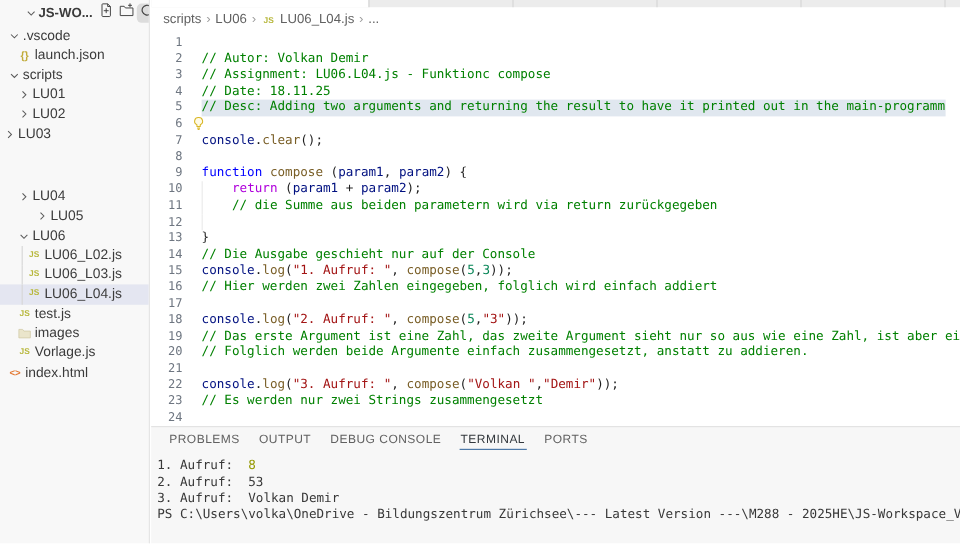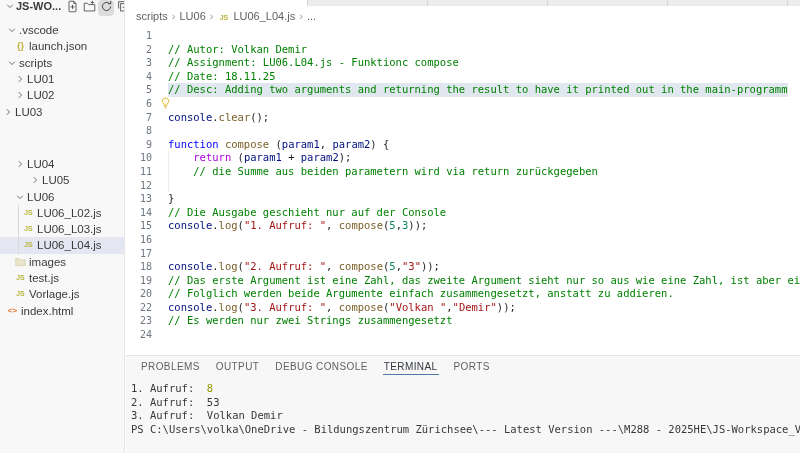--- a/index.html
+++ b/index.html
@@ -2,21 +2,21 @@
 <html><head>
 <meta charset="utf-8">
 <style>
   *{margin:0;padding:0;box-sizing:border-box}
   html,body{width:800px;height:453px;overflow:hidden;background:#fff;
     font-family:"Liberation Sans",sans-serif;position:relative}
 
   
   .sidebar{position:absolute;left:0;top:0;width:125px;height:453px;background:#f8f8f8;
     border-right:1px solid #e5e5e5;overflow:hidden}
-  .sb-header{display:flex;align-items:flex-start;height:22px;padding:0 2px 0 4px;white-space:nowrap}
+  .sb-header{display:flex;align-items:center;height:22px;padding:0 2px 0 20px;white-space:nowrap}
   .sb-title{font-size:11px;font-weight:700;color:#3b3b3b;margin-left:1px}
   .sb-actions{display:flex;margin-left:3px;gap:1px}
   .icon-btn{width:16px;height:16px;display:flex;align-items:center;justify-content:center;
     border-radius:4px;cursor:pointer}
   .icon-btn.hov{background:#dcdcdc}
   .tree-row{display:flex;align-items:center;height:16.3px;position:relative;cursor:pointer;
     white-space:nowrap}
   .tree-row.selected{background:#e4e6f1}
   .tree-guide{position:absolute;left:18px;top:0;bottom:0;width:1px;background:#d8d8d8}
   .tree-label{font-size:11.5px;color:#3b3b3b;margin-left:2px}
@@ -184,28 +184,28 @@
         <span class="tree-guide"></span>
         <span class="fi fi-js">JS</span>
         <span class="tree-label">LU06_L03.js</span>
       </div>
       <div class="tree-row selected" style="padding-left: 22px;">
         <span class="tree-guide"></span>
         <span class="fi fi-js">JS</span>
         <span class="tree-label">LU06_L04.js</span>
       </div>
       <div class="tree-row" style="padding-left: 14px;">
+        <span class="fi fi-js">JS</span>
+        <span class="tree-label">test.js</span>
+      </div>
+      <div class="tree-row" style="padding-left: 14px;">
         <span class="fi"><svg width="11" height="10" viewBox="0 0 12 10">
             <path d="M.8 1.2h3.4l1.2 1.5h5.8v6.2H.8z" fill="#eae5cb" stroke="#d2cba6" stroke-width=".7"></path>
           </svg></span>
         <span class="tree-label">images</span>
-      </div>
-      <div class="tree-row" style="padding-left: 14px;">
-        <span class="fi fi-js">JS</span>
-        <span class="tree-label">test.js</span>
       </div>
       <div class="tree-row" style="padding-left: 14px;">
         <span class="fi fi-js">JS</span>
         <span class="tree-label">Vorlage.js</span>
       </div>
       <div class="tree-row" style="padding-left: 6px;">
         <span class="fi fi-html">&lt;&gt;</span>
         <span class="tree-label">index.html</span>
       </div>
     </div>
@@ -243,25 +243,26 @@
               </svg></span></span></div>
         <div class="code-line"><span class="ln">7</span><span class="code-text"><span class="tok-var">console</span><span class="tok-plain">.</span><span class="tok-func">clear</span><span class="tok-plain">();</span></span></div>
         <div class="code-line"><span class="ln">8</span><span class="code-text"></span></div>
         <div class="code-line"><span class="ln">9</span><span class="code-text"><span class="tok-keyword">function</span><span class="tok-plain"> </span><span class="tok-func">compose</span><span class="tok-plain"> (</span><span class="tok-var">param1</span><span class="tok-plain">, </span><span class="tok-var">param2</span><span class="tok-plain">) {</span></span></div>
         <div class="code-line"><span class="ln">10</span><span class="code-text guided"><span class="tok-plain">    </span><span class="tok-control">return</span><span class="tok-plain"> (</span><span class="tok-var">param1</span><span class="tok-plain"> + </span><span class="tok-var">param2</span><span class="tok-plain">);</span></span></div>
         <div class="code-line"><span class="ln">11</span><span class="code-text guided"><span class="tok-plain">    </span><span class="tok-comment">// die Summe aus beiden parametern wird via return zurückgegeben</span></span></div>
         <div class="code-line"><span class="ln">12</span><span class="code-text guided"></span></div>
         <div class="code-line"><span class="ln">13</span><span class="code-text"><span class="tok-plain">}</span></span></div>
         <div class="code-line"><span class="ln">14</span><span class="code-text"><span class="tok-comment">// Die Ausgabe geschieht nur auf der Console</span></span></div>
         <div class="code-line"><span class="ln">15</span><span class="code-text"><span class="tok-var">console</span><span class="tok-plain">.</span><span class="tok-func">log</span><span class="tok-plain">(</span><span class="tok-str">"1. Aufruf: "</span><span class="tok-plain">, </span><span class="tok-func">compose</span><span class="tok-plain">(</span><span class="tok-num">5</span><span class="tok-plain">,</span><span class="tok-num">3</span><span class="tok-plain">));</span></span></div>
-        <div class="code-line"><span class="ln">16</span></div>
+        <div class="code-line"><span class="ln">16</span><span class="code-text"><span class="tok-comment">// Hier werden zwei Zahlen eingegeben, folglich wird einfach addiert</span></span></div>
         <div class="code-line"><span class="ln">17</span><span class="code-text"></span></div>
         <div class="code-line"><span class="ln">18</span><span class="code-text"><span class="tok-var">console</span><span class="tok-plain">.</span><span class="tok-func">log</span><span class="tok-plain">(</span><span class="tok-str">"2. Aufruf: "</span><span class="tok-plain">, </span><span class="tok-func">compose</span><span class="tok-plain">(</span><span class="tok-num">5</span><span class="tok-plain">,</span><span class="tok-str">"3"</span><span class="tok-plain">));</span></span></div>
         <div class="code-line"><span class="ln">19</span><span class="code-text"><span class="tok-comment">// Das erste Argument ist eine Zahl, das zweite Argument sieht nur so aus wie eine Zahl, ist aber ein String</span></span></div>
         <div class="code-line"><span class="ln">20</span><span class="code-text"><span class="tok-comment">// Folglich werden beide Argumente einfach zusammengesetzt, anstatt zu addieren.</span></span></div>
+        <div class="code-line"><span class="ln">21</span><span class="code-text"></span></div>
         <div class="code-line"><span class="ln">22</span><span class="code-text"><span class="tok-var">console</span><span class="tok-plain">.</span><span class="tok-func">log</span><span class="tok-plain">(</span><span class="tok-str">"3. Aufruf: "</span><span class="tok-plain">, </span><span class="tok-func">compose</span><span class="tok-plain">(</span><span class="tok-str">"Volkan "</span><span class="tok-plain">,</span><span class="tok-str">"Demir"</span><span class="tok-plain">));</span></span></div>
         <div class="code-line"><span class="ln">23</span><span class="code-text"><span class="tok-comment">// Es werden nur zwei Strings zusammengesetzt</span></span></div>
         <div class="code-line"><span class="ln">24</span><span class="code-text"></span></div>
       </div>
     </div>
 </div>
 
 <div class="panel">
   <div class="panel-tabs">
       <span class="panel-tab">PROBLEMS</span>

